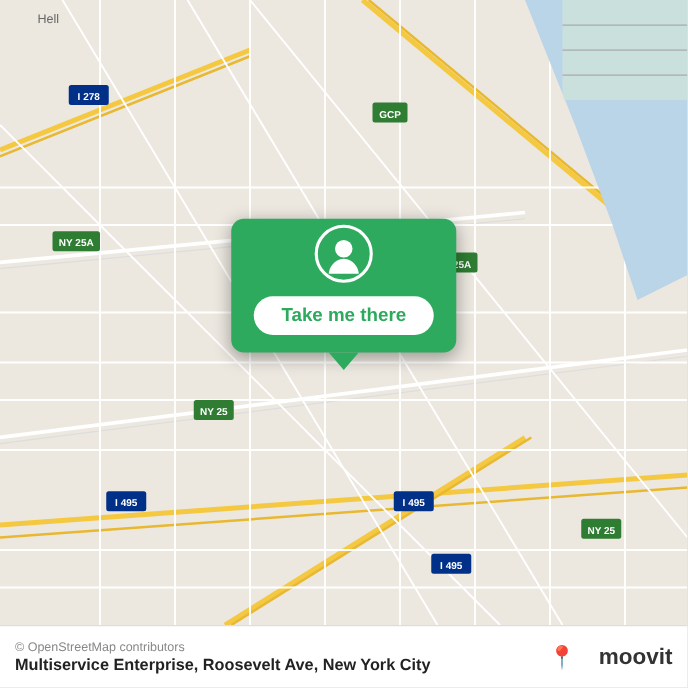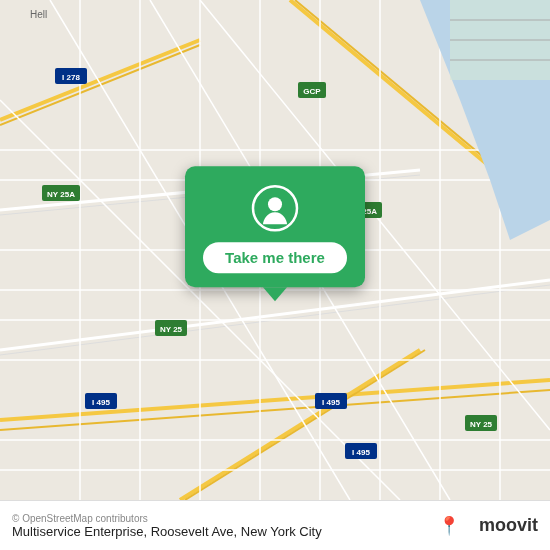--- a/index.html
+++ b/index.html
@@ -36,21 +36,21 @@
       display: flex;
       flex-direction: column;
       align-items: center;
       z-index: 10;
     }
 
     #popup-box {
       background: #2eaa5e;
       border-radius: 10px;
       width: 180px;
-      padding: 18px 16px 14px 16px;
+      padding: 4px 16px 14px 16px;
       display: flex;
       flex-direction: column;
       align-items: center;
       box-shadow: 0 4px 14px rgba(0,0,0,0.35);
     }
 
     #pin-icon {
       width: 48px;
       height: 48px;
       margin-bottom: 10px;
@@ -95,21 +95,21 @@
     }
 
     #copyright {
       font-size: 10px;
       color: #888;
     }
 
     #address {
       font-size: 13px;
       color: #222;
-      font-weight: normal;
+      font-weight: bold;
     }
 
     #moovit-logo {
       display: flex;
       align-items: center;
       gap: 4px;
     }
 
     #moovit-text {
       font-size: 18px;

